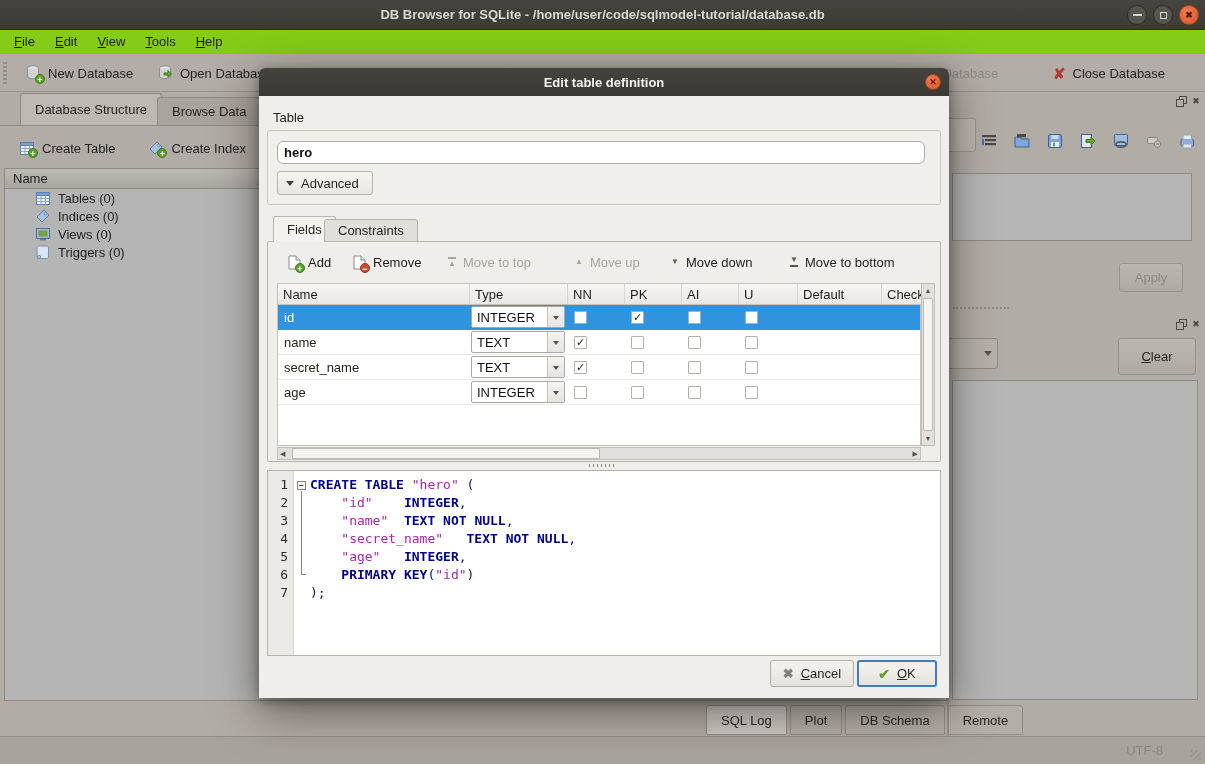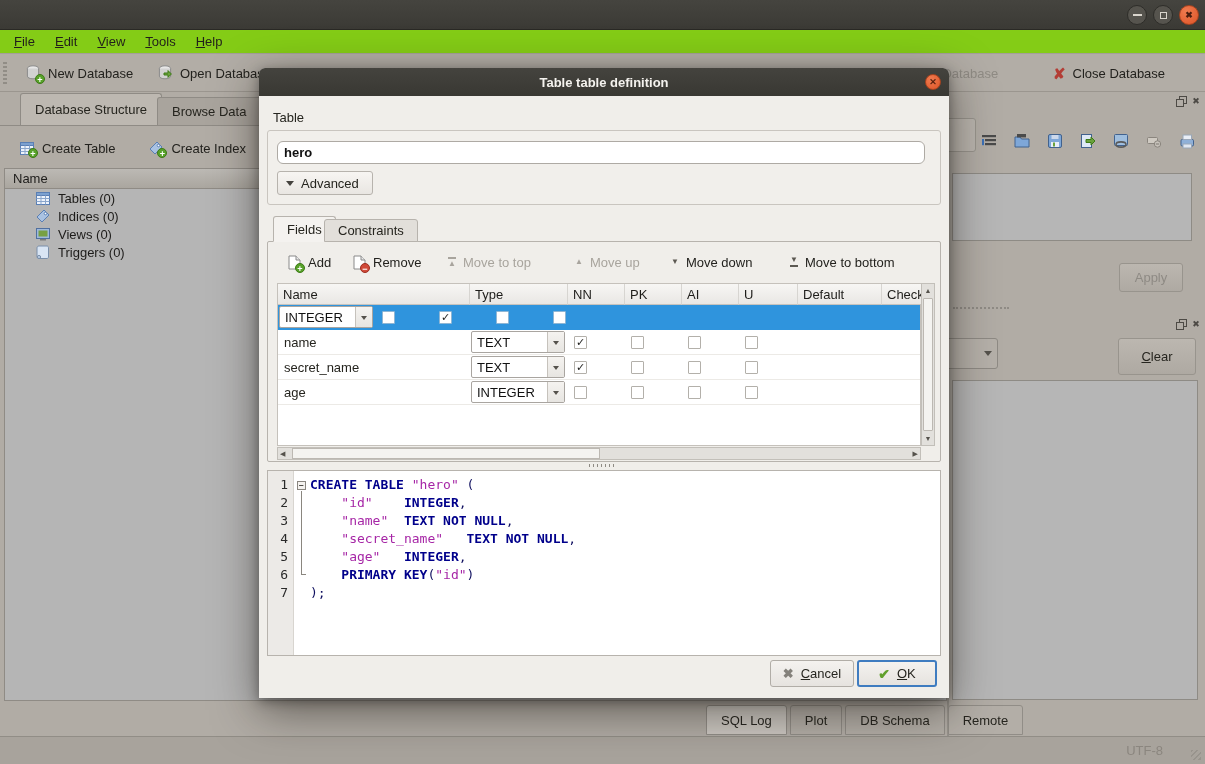--- a/index.html
+++ b/index.html
@@ -160,20 +160,21 @@
   #ok-btn { border:2px solid #3f7cc0; }
   .glyph-x { color:#84817b; font-weight:bold; font-size:13px; }
   .glyph-check { color:#61a02c; font-weight:bold; font-size:14px; }
 </style>
 </head>
 <body>
 
 <div id="app">
 
   <div id="titlebar" class="abs">
+    <span class="title">DB Browser for SQLite - /home/user/code/sqlmodel-tutorial/database.db</span>
     <span class="winbtns">
       <span class="winbtn">
           <span class="mi"></span>
         </span>
       <span class="winbtn">
           <span class="sq"></span>
         </span>
       <span class="winbtn close">✖</span>
     </span>
   </div>
@@ -381,21 +382,21 @@
       <div class="btab">DB Schema</div>
       <div class="btab">Remote</div>
     </div>
   <div id="statusbar" class="abs">
     <span id="status-enc">UTF-8</span>
     <span class="grip"></span>
   </div>
 
   <div id="dialog" class="abs">
     <div id="dlg-titlebar" class="abs">
-      <span class="t">Table table definition</span>
+      <span class="t">Edit table definition</span>
     </div>
     <span id="dlg-close">✕</span>
 
     <div class="dlg-label abs" style="left:14px; top:42px;">Table</div>
     <div id="dlg-groupbox" class="abs"></div>
     <div id="table-name-input" class="abs">
       <span>hero</span>
     </div>
     <div id="advanced-btn" class="abs">
       <span class="tri-down"></span>
@@ -453,20 +454,21 @@
             <div class="hcell" style="width: 98px; flex: 0 0 98px;">Type</div>
             <div class="hcell" style="width: 57px; flex: 0 0 57px;">NN</div>
             <div class="hcell" style="width: 57px; flex: 0 0 57px;">PK</div>
             <div class="hcell" style="width: 57px; flex: 0 0 57px;">AI</div>
             <div class="hcell" style="width: 59px; flex: 0 0 59px;">U</div>
             <div class="hcell" style="width: 84px; flex: 0 0 84px;">Default</div>
             <div class="hcell" style="width: 40px; flex: 0 0 40px;">Check</div>
           </div>
         <div id="grid-rows">
             <div class="grid-row selected">
+              <div class="cell cell-name" style="width:192px;flex:0 0 192px;">id</div>
               <div class="cell" style="width:98px;flex:0 0 98px;padding:0 1px;">
                 <div class="combo">
                   <span class="val">INTEGER</span>
                   <span class="cbtn">
                     <span class="tri"></span>
                   </span>
                 </div>
               </div>
               <div class="cell" style="width:57px;flex:0 0 57px;">
                 <span class="cb"></span>

